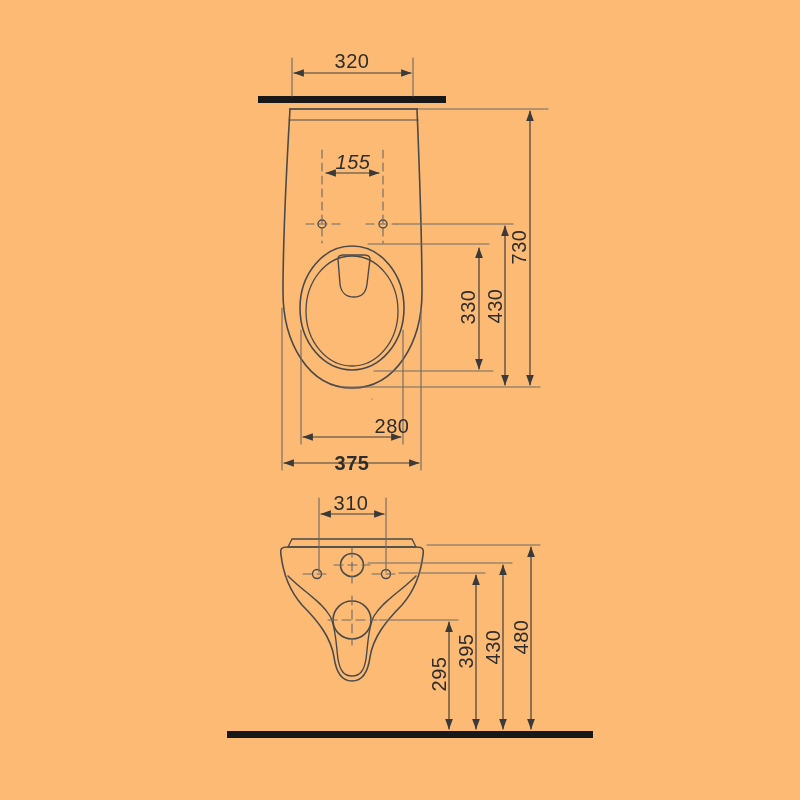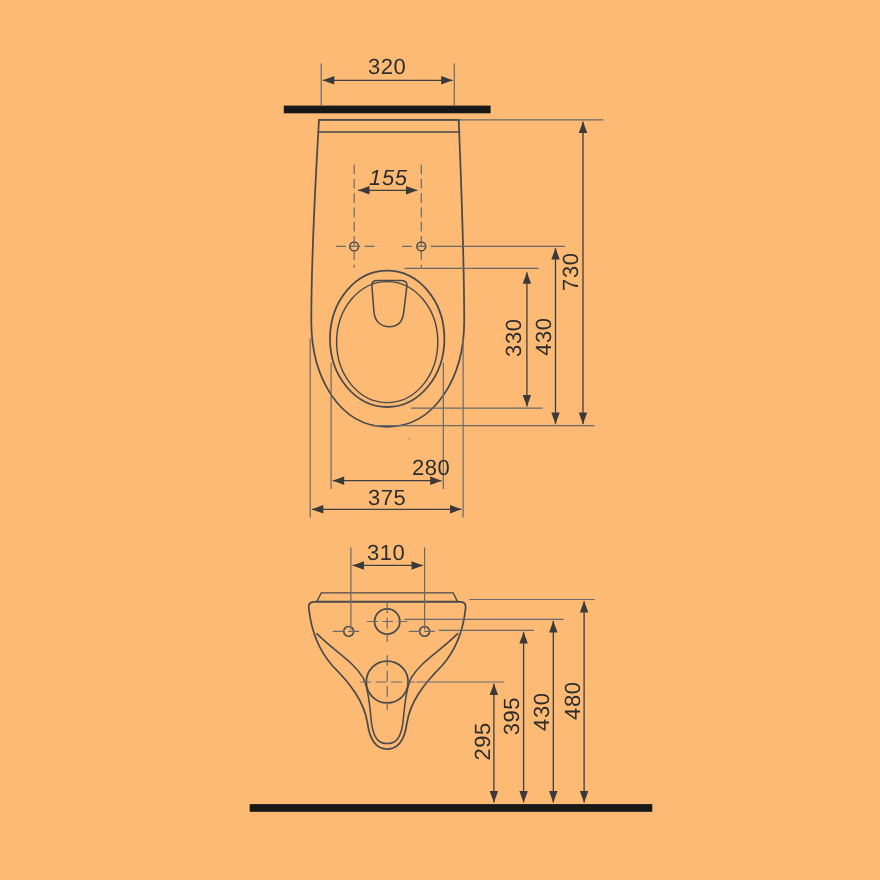--- a/index.html
+++ b/index.html
@@ -138,21 +138,21 @@
       <rect x="227" y="731" width="366" height="7" fill="#181818" stroke="none"></rect>
     </g>
   </svg>
 
   <div class="dim-label" style="left:352px; top:61px;">320</div>
   <div class="dim-label" style="left:353px; top:162px;font-style:italic;">155</div>
   <div class="dim-label vertical" style="left:468px; top:307px;">330</div>
   <div class="dim-label vertical" style="left:495px; top:306px;">430</div>
   <div class="dim-label vertical" style="left:519px; top:247px;">730</div>
   <div class="dim-label" style="left:352px; top:426px;margin-left:40px;">280</div>
-  <div class="dim-label" style="left:352px; top:453px;">375</div>
+  <div class="dim-label" style="left:352px; top:463px;font-weight:bold;">375</div>
 
   <div class="dim-label" style="left:351px; top:503px;">310</div>
   <div class="dim-label vertical" style="left:439px; top:674px;">295</div>
   <div class="dim-label vertical" style="left:466px; top:651px;">395</div>
   <div class="dim-label vertical" style="left:493px; top:647px;">430</div>
   <div class="dim-label vertical" style="left:521px; top:637px;">480</div>
 
 </div>
 
 </body></html>

